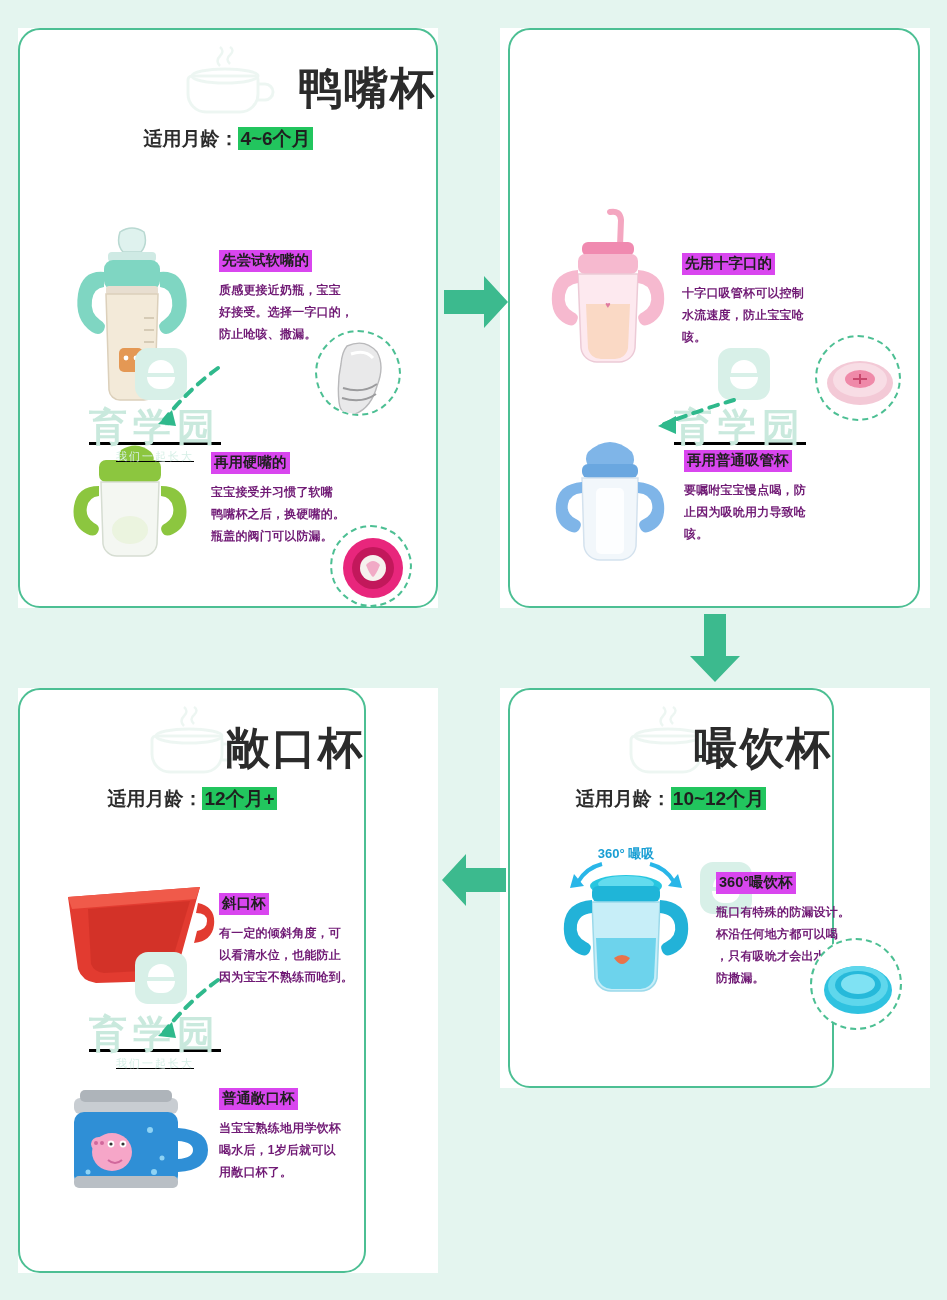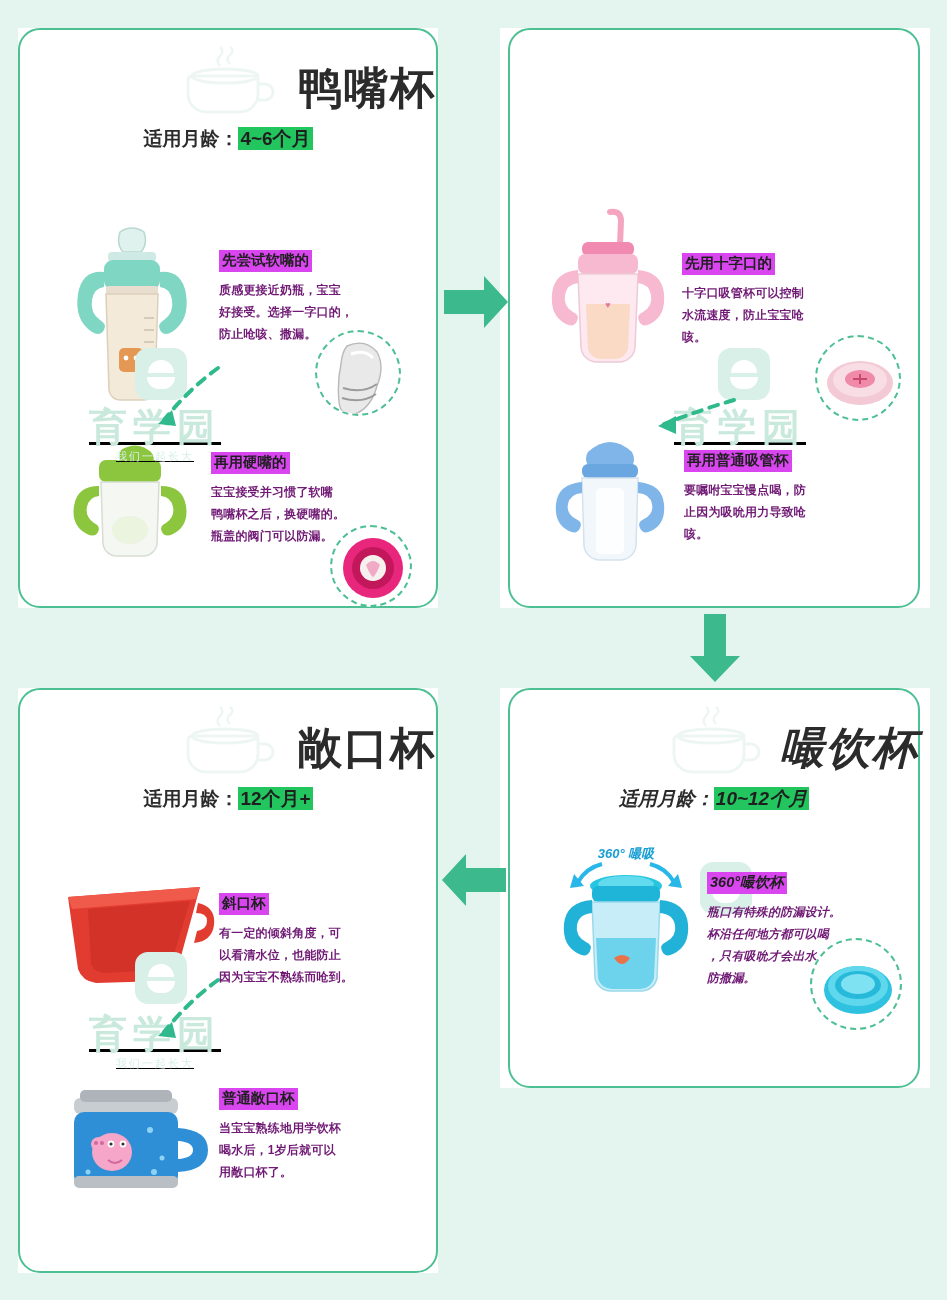--- a/index.html
+++ b/index.html
@@ -31,22 +31,22 @@
 
   
   .card {
     position: absolute;
     background: #ffffff;
     border: 2.5px solid #4cbf93;
     border-radius: 22px;
   }
   .card-1 { left: 18px;  top: 28px;  width: 420px; height: 580px; }
   .card-2 { left: 508px; top: 28px;  width: 412px; height: 580px; }
-  .card-3 { left: 18px;  top: 688px; width: 420px; height: 585px; }
-  .card-4 { left: 508px; top: 688px; width: 412px; height: 400px; font-style: italic; }
+  .card-3 { left: 18px;  top: 688px; width: 348px; height: 585px; }
+  .card-4 { left: 508px; top: 688px; width: 326px; height: 400px; }
 
   
   .card-header {
     position: relative;
     text-align: center;
     padding-top: 34px;
   }
   .cup-watermark {
     position: absolute;
     left: 50%;
@@ -434,21 +434,21 @@
           <ellipse cx="74" cy="44" rx="36" ry="11" fill="#27c6e0"></ellipse>
           <ellipse cx="74" cy="42" rx="28" ry="8" fill="#63dbee"></ellipse>
           <rect x="40" y="44" width="68" height="16" rx="6" fill="#1fb5d8"></rect>
           <path d="M40 60 h68 l-3 76 a16 16 0 0 1 -16 13 h-30 a16 16 0 0 1 -16 -13z" fill="#c7eef8" stroke="#9bd9ea" stroke-width="1.5"></path>
           <path d="M44 96 h60 l-2 40 a14 14 0 0 1 -14 11 h-28 a14 14 0 0 1 -14 -11z" fill="#4fc9e8" opacity="0.75"></path>
           <path d="M40 58 q-26 2 -28 24 q-2 22 15 30 q8 4 11 -3 q3 -6 -4 -9 q-11 -6 -9 -17 q2 -11 15 -12z" fill="#22b2d8"></path>
           <path d="M108 58 q26 2 28 24 q2 22 -15 30 q-8 4 -11 -3 q-3 -6 4 -9 q11 -6 9 -17 q-2 -11 -15 -12z" fill="#22b2d8"></path>
           <path d="M62 116 q8 -6 16 0 q-4 6 -8 6 q-4 0 -8 -6z" fill="#e8734a"></path>
         </svg>
       </div>
-      <div class="txt" style="margin-left:7px; padding-top:30px;">
+      <div class="txt" style="margin-left:16px; padding-top:30px;">
         <h4>360°嘬饮杯</h4>
         <p>瓶口有特殊的防漏设计。</p>
         <p>杯沿任何地方都可以喝</p>
         <p>，只有吸吮才会出水</p>
         <p>防撒漏。</p>
       </div>
     </div>
 
     <div class="detail-circle" style="left:300px; top:248px; width:92px; height:92px;">
       <svg width="92" height="92" viewBox="0 0 92 92">

